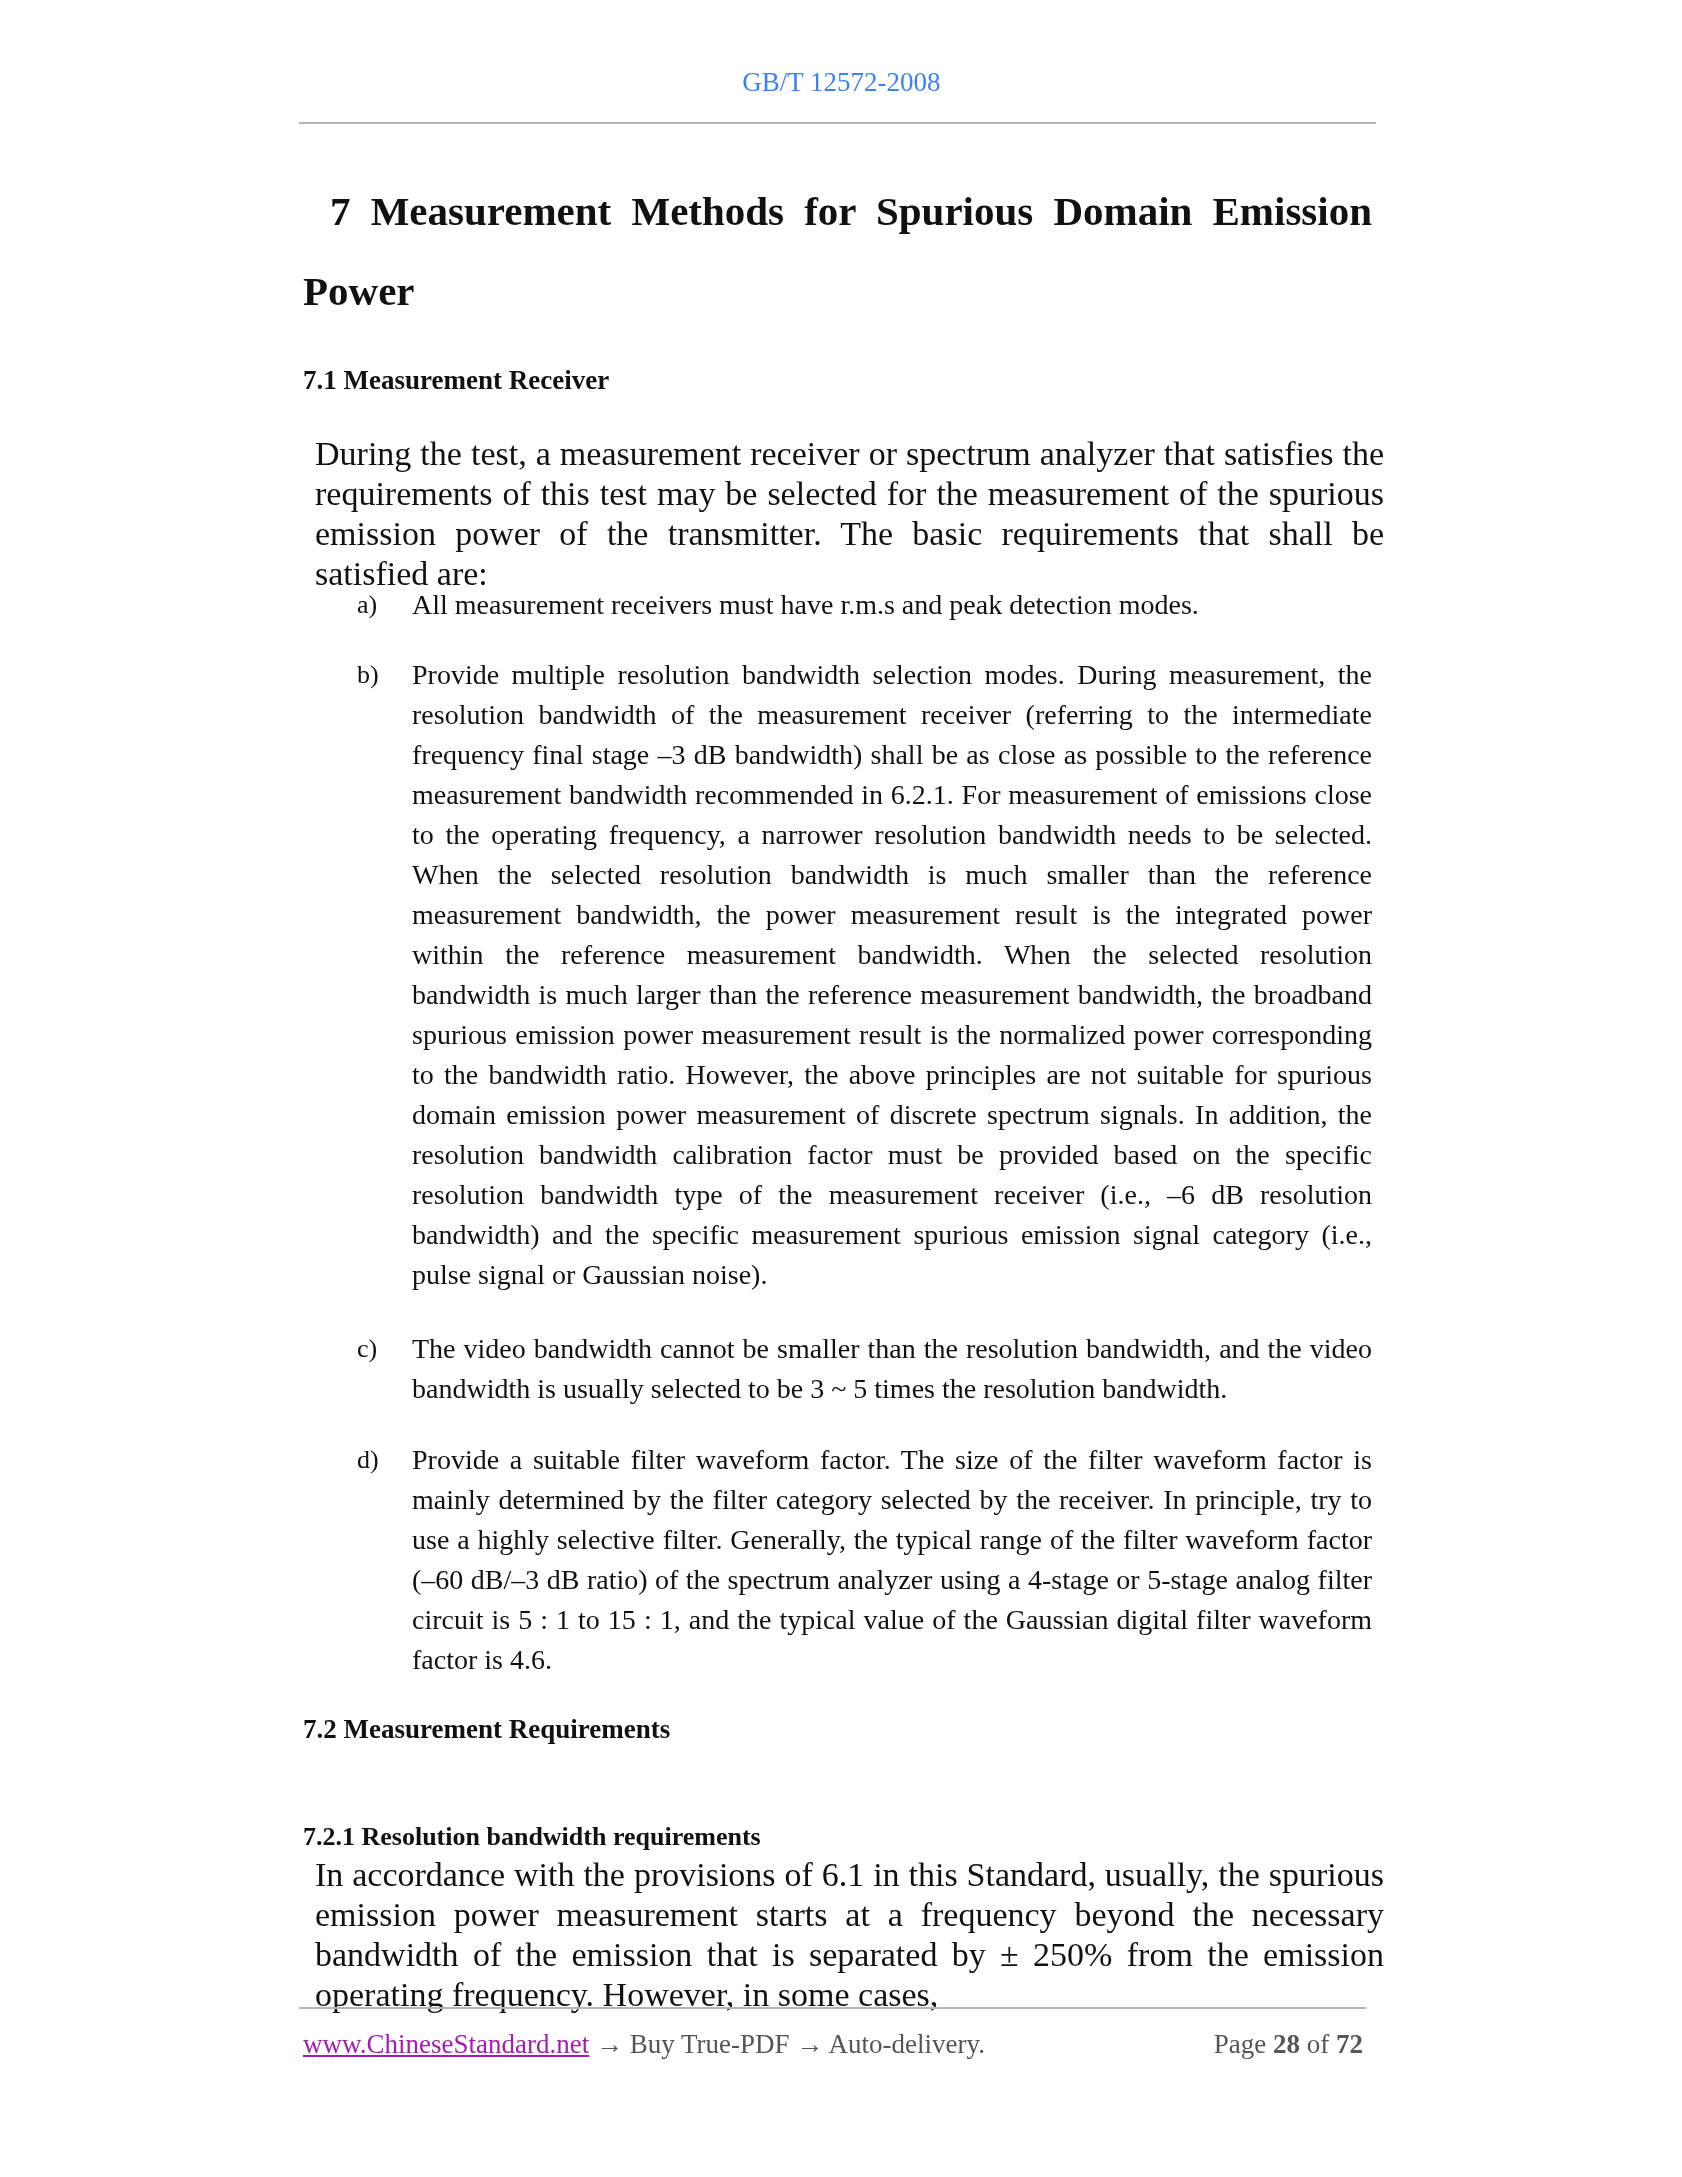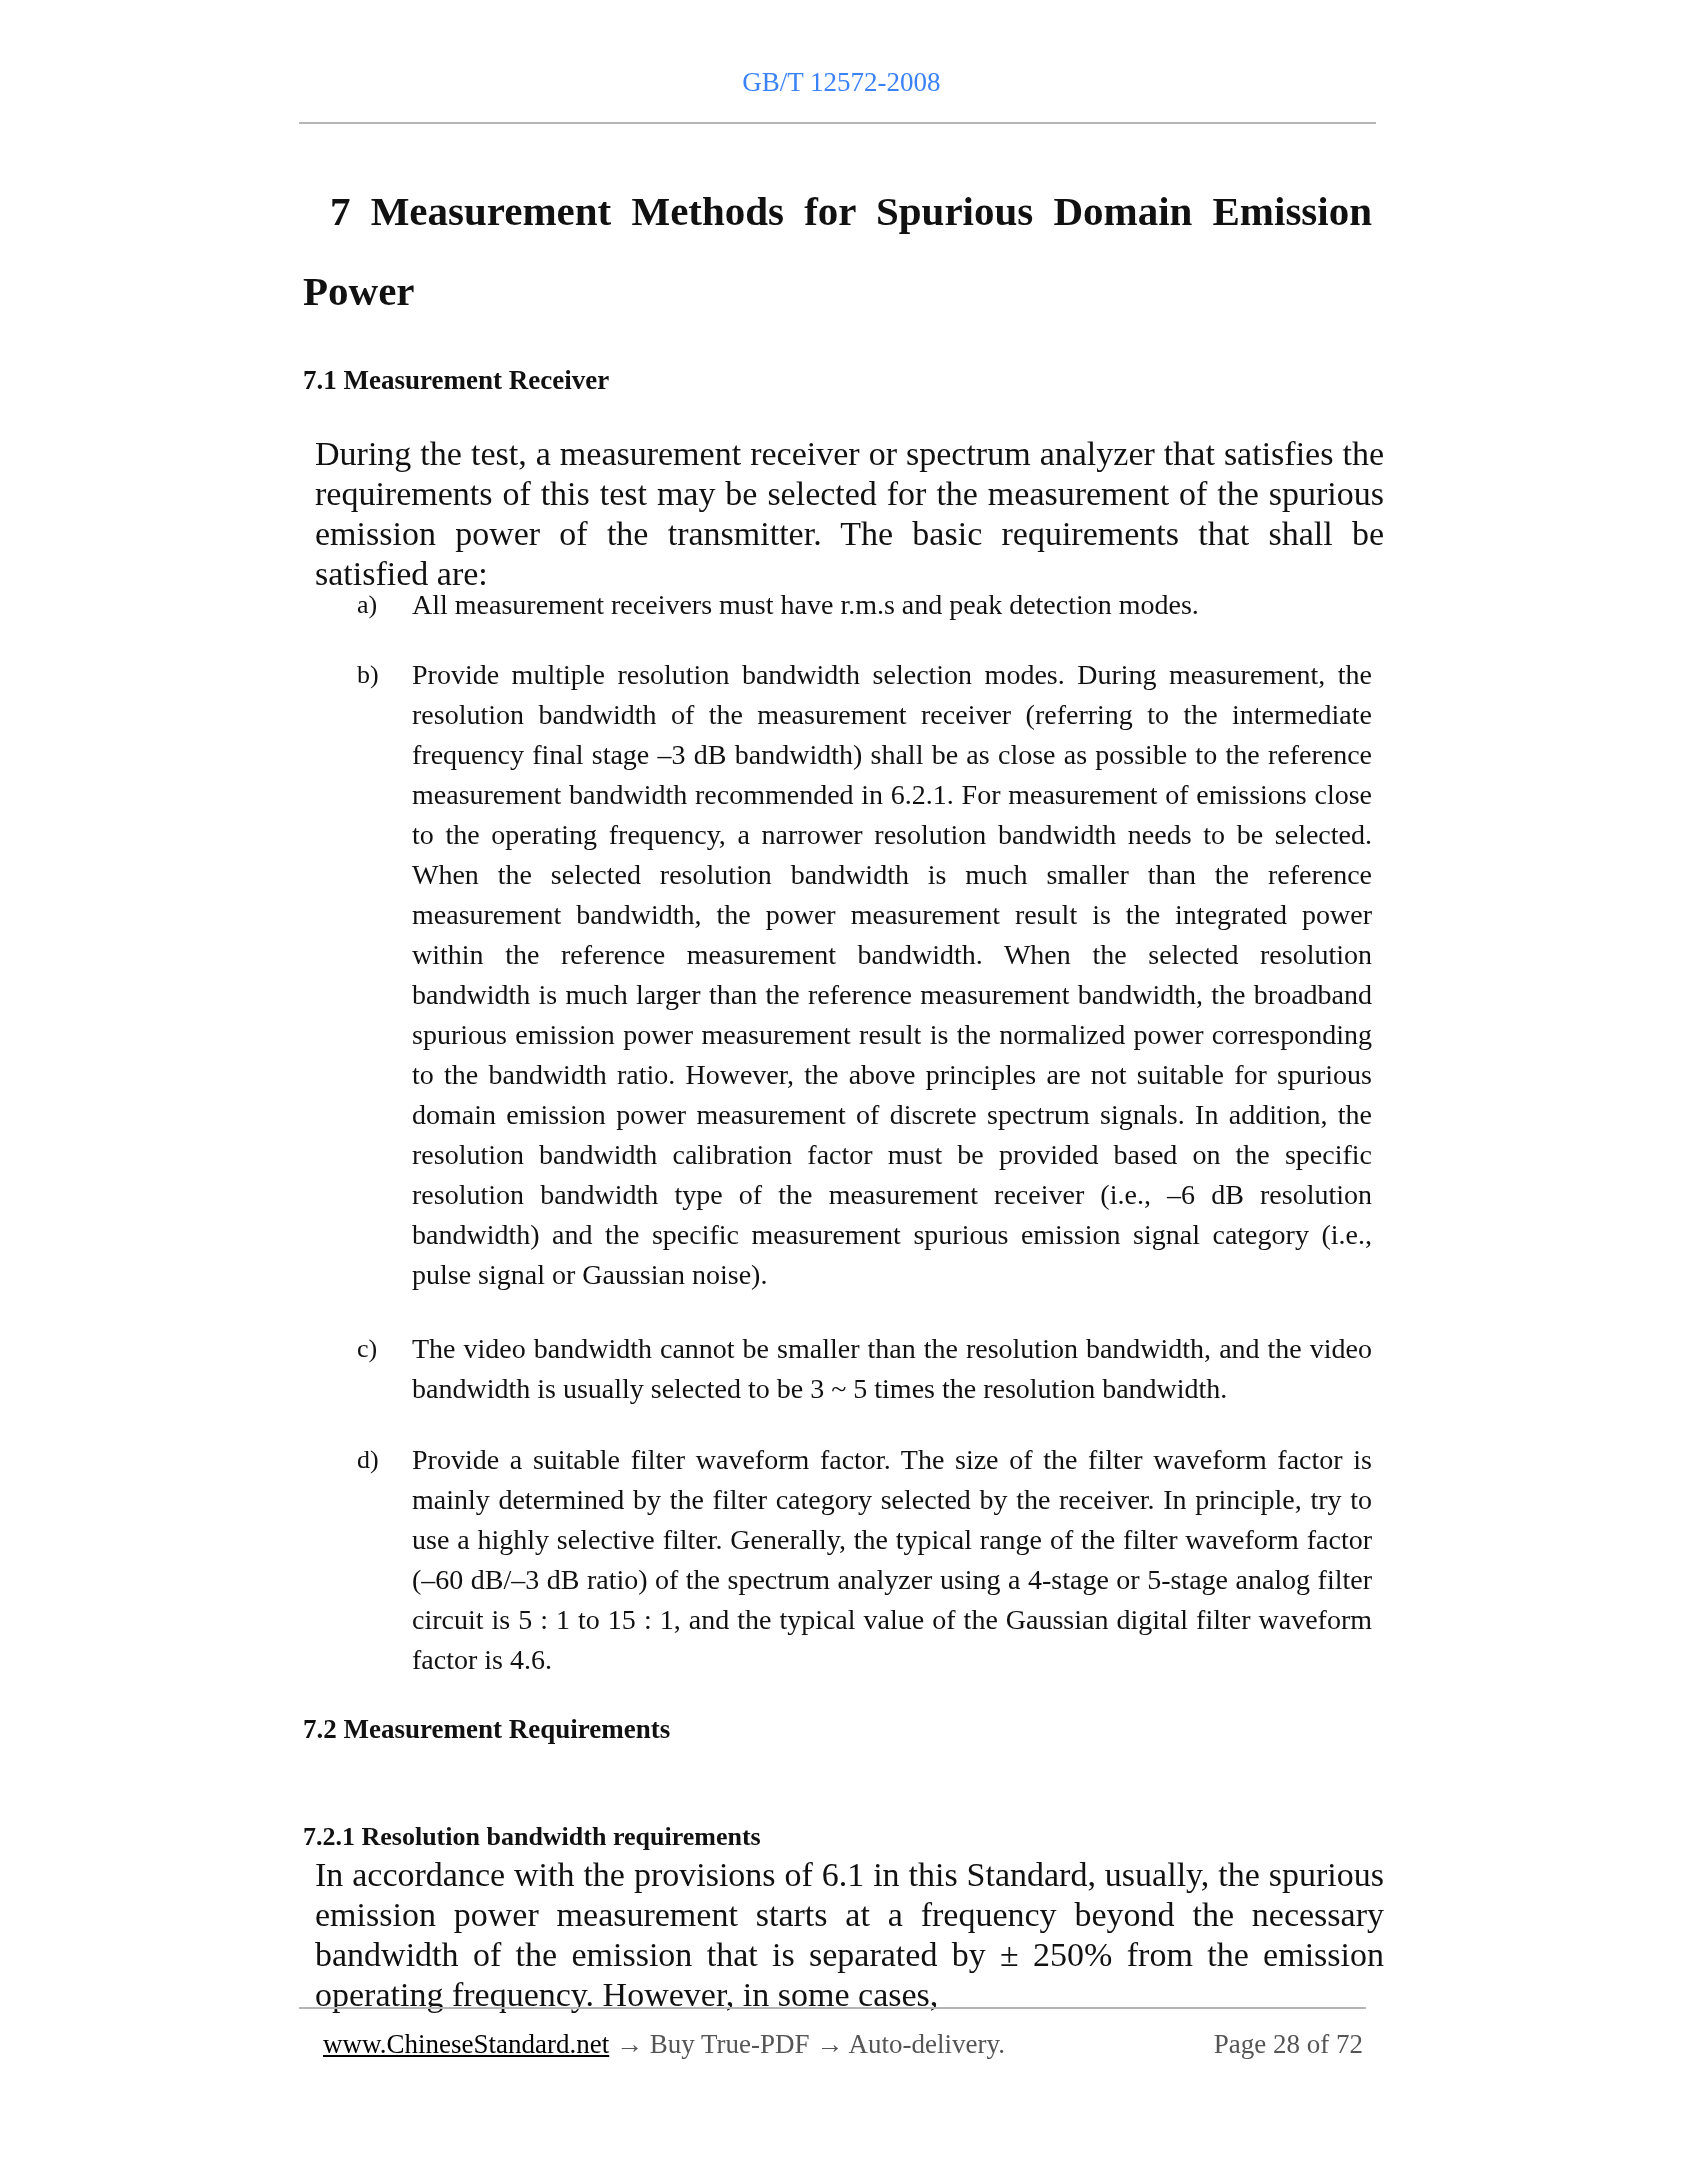--- a/index.html
+++ b/index.html
@@ -17,23 +17,23 @@
     .h2 { position: absolute; left: 0; font-weight: bold; font-size: 27px; }
     .h3 { position: absolute; left: 0; font-weight: bold; font-size: 26px; margin-top: 36px; }
     .para { position: absolute; left: 12px; width: 1069px; font-size: 34px; line-height: 40px;
             text-align: justify; }
     .item { position: absolute; left: 0; width: 1069px; }
     .item .marker { position: absolute; left: 54px; top: 0; font-size: 26px; line-height: 40px; }
     .item .text { position: absolute; left: 109px; width: 960px; font-size: 28px;
                   line-height: 40px; text-align: justify; }
     .footer { position: absolute; top: 2029px; left: 303px; width: 1060px; font-size: 27px; color: #555; }
     .footer .left { position: absolute; left: 0; top: 0; white-space: nowrap; }
-    .footer .link { color: #000000; text-decoration: underline; margin-left: 20px; }
+    .footer .link { color: #a21caf; text-decoration: underline; }
     .footer .right { position: absolute; right: 0; top: 0; white-space: nowrap; }
-    .footer .num { font-weight: normal; }
+    .footer .num { font-weight: bold; }
   </style>
 </head>
 <body>
 
 <div>
   <div class="header-text">GB/T 12572-2008</div>
   <div class="rule top"></div>
 </div>
 
 <div class="content">

